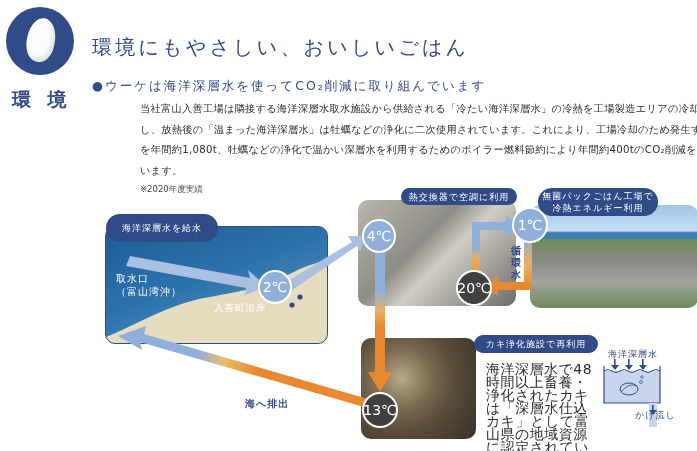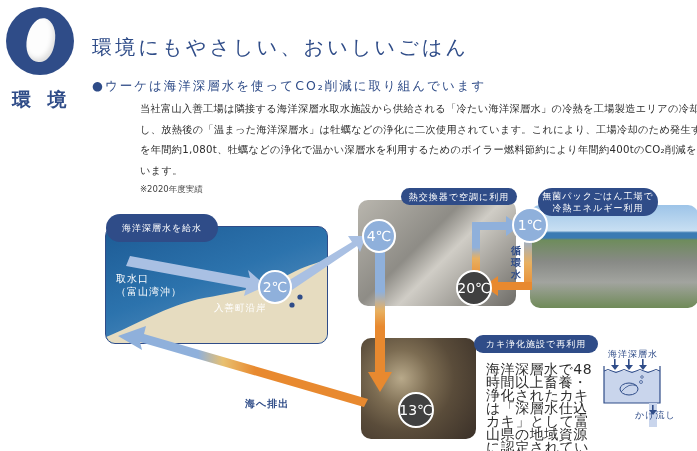--- a/index.html
+++ b/index.html
@@ -141,19 +141,19 @@
       <rect x="652" y="405" width="1.6" height="6"></rect>
         <polygon points="649,410 657,410 653,415"></polygon>
     </g>
   </g>
 </svg>
 
 <div class="temp cool" style="left:258px; top:270px; width:34px; height:34px;">2℃</div>
 <div class="temp cool" style="left:362px; top:219px; width:34px; height:34px;">4℃</div>
 <div class="temp cool" style="left:512px; top:207px; width:36px; height:36px;">1℃</div>
 <div class="temp warm" style="left:456px; top:270px; width:36px; height:36px;">20℃</div>
-<div class="temp warm" style="left:362px; top:392px; width:36px; height:36px;margin-left:36px;">13℃</div>
+<div class="temp warm" style="left:362px; top:392px; width:36px; height:36px;">13℃</div>
 
 <div class="circ-label">循環水</div>
 <div class="drain-label">海へ排出</div>
 <div class="oyster-desc">海洋深層水で48時間以上畜養・浄化されたカキは「深層水仕込カキ」として富山県の地域資源に認定されています。</div>
 <div class="fig-label" style="left:608px; top:348px;text-align:right;">海洋深層水</div>
 <div class="fig-label" style="left:602px; top:409px;margin-left:33px;">かけ流し</div>
 
 </body></html>

